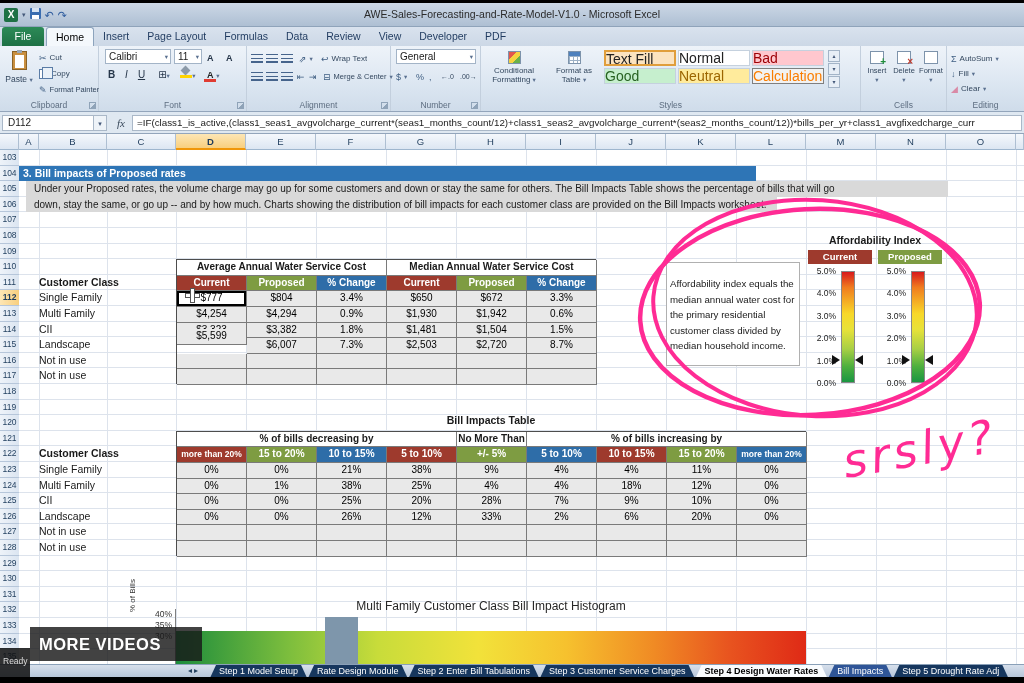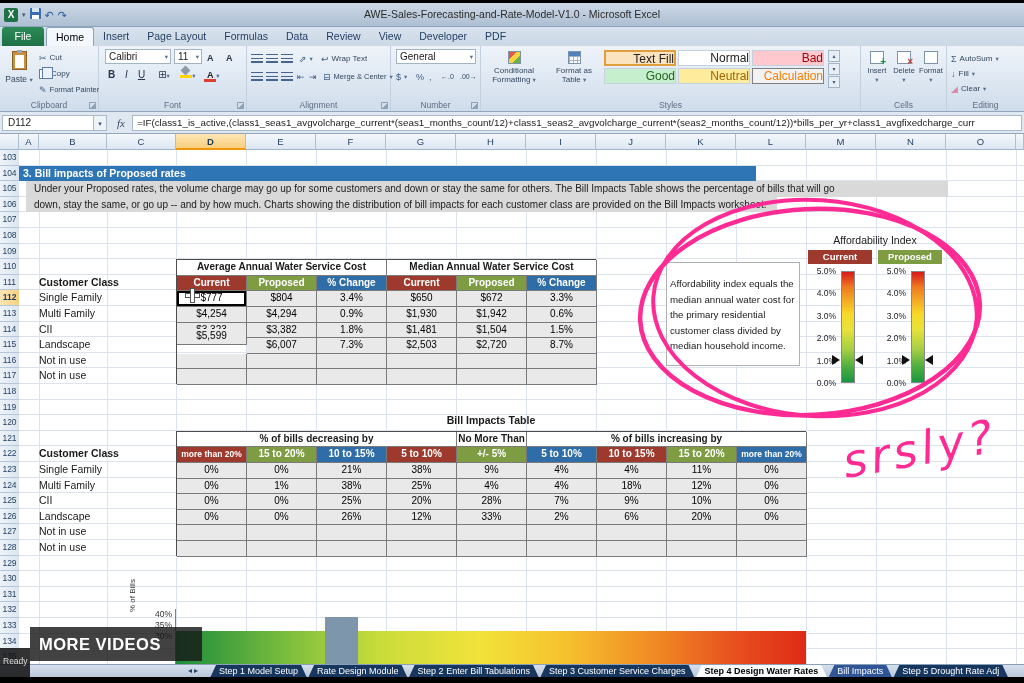--- a/index.html
+++ b/index.html
@@ -68,21 +68,21 @@
 .grid-ic.ins::after{content:"+";position:absolute;right:-3px;bottom:-4px;color:#1f8f3a;font-weight:bold;font-size:10px}
 .grid-ic.del::after{content:"×";position:absolute;right:-3px;bottom:-4px;color:#c0392b;font-weight:bold;font-size:10px}
 .cf-ic{display:inline-block;width:13px;height:13px;margin-top:3px;border:1px solid #7d93ab;
   background:linear-gradient(135deg,#e2574c 0 33%,#f5d33f 33% 66%,#69b14b 66%)}
 .fat-ic{display:inline-block;width:13px;height:13px;margin-top:3px;border:1px solid #7d93ab;background:
   linear-gradient(#4f81bd 0 4px,transparent 4px),
   repeating-linear-gradient(to right,#9db1c6 0 1px,transparent 1px 4px),
   repeating-linear-gradient(to bottom,#9db1c6 0 1px,transparent 1px 4px),#fff}
 .stylebtn{position:absolute;top:2px;height:49px;text-align:center;font-size:8px;line-height:9px;color:#33475e}
 #gallery{position:absolute;left:123px;top:0;width:222px;height:46px}
-.gcell{position:absolute;height:16px;width:72px;line-height:14px;text-align:right;font-size:12px;
+.gcell{position:absolute;height:16px;width:72px;line-height:14px;text-align:left;font-size:14px;
   border:1px solid #c5d1de;background:#fff;overflow:hidden;color:#222}
 .g0{background:#fbe3c0;border:2px solid #e09e3c}
 .g2{background:#ffc7ce;color:#9c0006}
 .g3{background:#c6efce;color:#276221}
 .g4{background:#ffeb9c;color:#9c6500}
 .g5{background:#f2f2f2;color:#fa7d00;border-color:#7f7f7f}
 .gscroll{position:absolute;left:347px;width:12px;height:12px;border:1px solid #a3b4c7;background:#e7eef6;
   font-size:6px;text-align:center;line-height:11px;color:#44597a}
 
 
@@ -124,21 +124,21 @@
 .ch0{background:#9e3a2d}.ch1{background:#7e9c42}.ch2{background:#2e6da8}
 .dc{background:#e9e9e9;color:#000}
 .dc.sel{background:#fff;box-shadow:inset 0 0 0 2px #000;position:absolute}
 .dc.sel::after{content:"";position:absolute;right:-1px;bottom:-1px;width:3px;height:3px;background:#000}
 .rlabel{position:absolute;left:39px;width:135px;height:15.6px;font-size:10.5px;line-height:15.6px;z-index:2;white-space:nowrap}
 .rlabel.head{font-weight:bold}
 
 
 .af-note{position:absolute;left:666px;top:112px;width:134px;height:104px;background:#fff;border:1px solid #b0b0b0;
   font-size:9.7px;line-height:15.6px;padding:13px 3px;z-index:3}
-.af-title{position:absolute;left:800px;top:84px;width:150px;text-align:center;font-weight:normal;font-size:10.5px;z-index:3}
+.af-title{position:absolute;left:800px;top:84px;width:150px;text-align:center;font-weight:bold;font-size:10.5px;z-index:3}
 .af-head{position:absolute;top:100px;width:64px;height:14px;color:#fff;font-size:9.5px;font-weight:bold;
   text-align:center;line-height:14px;z-index:3}
 .af-lab{position:absolute;width:34px;text-align:right;font-size:8.5px;color:#222;z-index:3}
 .abar{position:absolute;top:121px;width:14px;height:112px;border:1px solid #888;z-index:3;
   background:linear-gradient(#d7191c 0%,#f07c1f 14%,#f8d829 38%,#e8e239 52%,#a8cf45 70%,#4daf3e 86%,#1a9641 100%)}
 .mkl{position:absolute;width:0;height:0;border:5px solid transparent;border-left:8px solid #111;z-index:4}
 .mkr{position:absolute;width:0;height:0;border:5px solid transparent;border-right:8px solid #111;z-index:4}
 
 
 .hist-title{position:absolute;left:176px;top:449px;width:630px;text-align:center;font-size:12px;color:#262626;z-index:2}
@@ -583,20 +583,21 @@
         <div class="cell dc" style="left:70px;top:109.2px;width:70px;height:15.6px"></div>
         <div class="cell dc" style="left:140px;top:109.2px;width:70px;height:15.6px"></div>
         <div class="cell dc" style="left:210px;top:109.2px;width:70px;height:15.6px"></div>
         <div class="cell dc" style="left:280px;top:109.2px;width:70px;height:15.6px"></div>
         <div class="cell dc" style="left:350px;top:109.2px;width:70px;height:15.6px"></div>
         <div class="cell dc" style="left:420px;top:109.2px;width:70px;height:15.6px"></div>
         <div class="cell dc" style="left:490px;top:109.2px;width:70px;height:15.6px"></div>
         <div class="cell dc" style="left:560px;top:109.2px;width:70px;height:15.6px"></div>
       </div>
 
+    <div class="hist-title">Multi Family Customer Class Bill Impact Histogram</div>
     <div class="ylab">% of Bills</div>
     <div id="yticks">
         <div class="ytick" style="top:459px">40%</div>
         <div class="ytick" style="top:470px">35%</div>
         <div class="ytick" style="top:481px">30%</div>
       </div>
     <div class="yaxis"></div>
     <div class="gradstrip"></div>
     <div class="hbar"></div>
 

